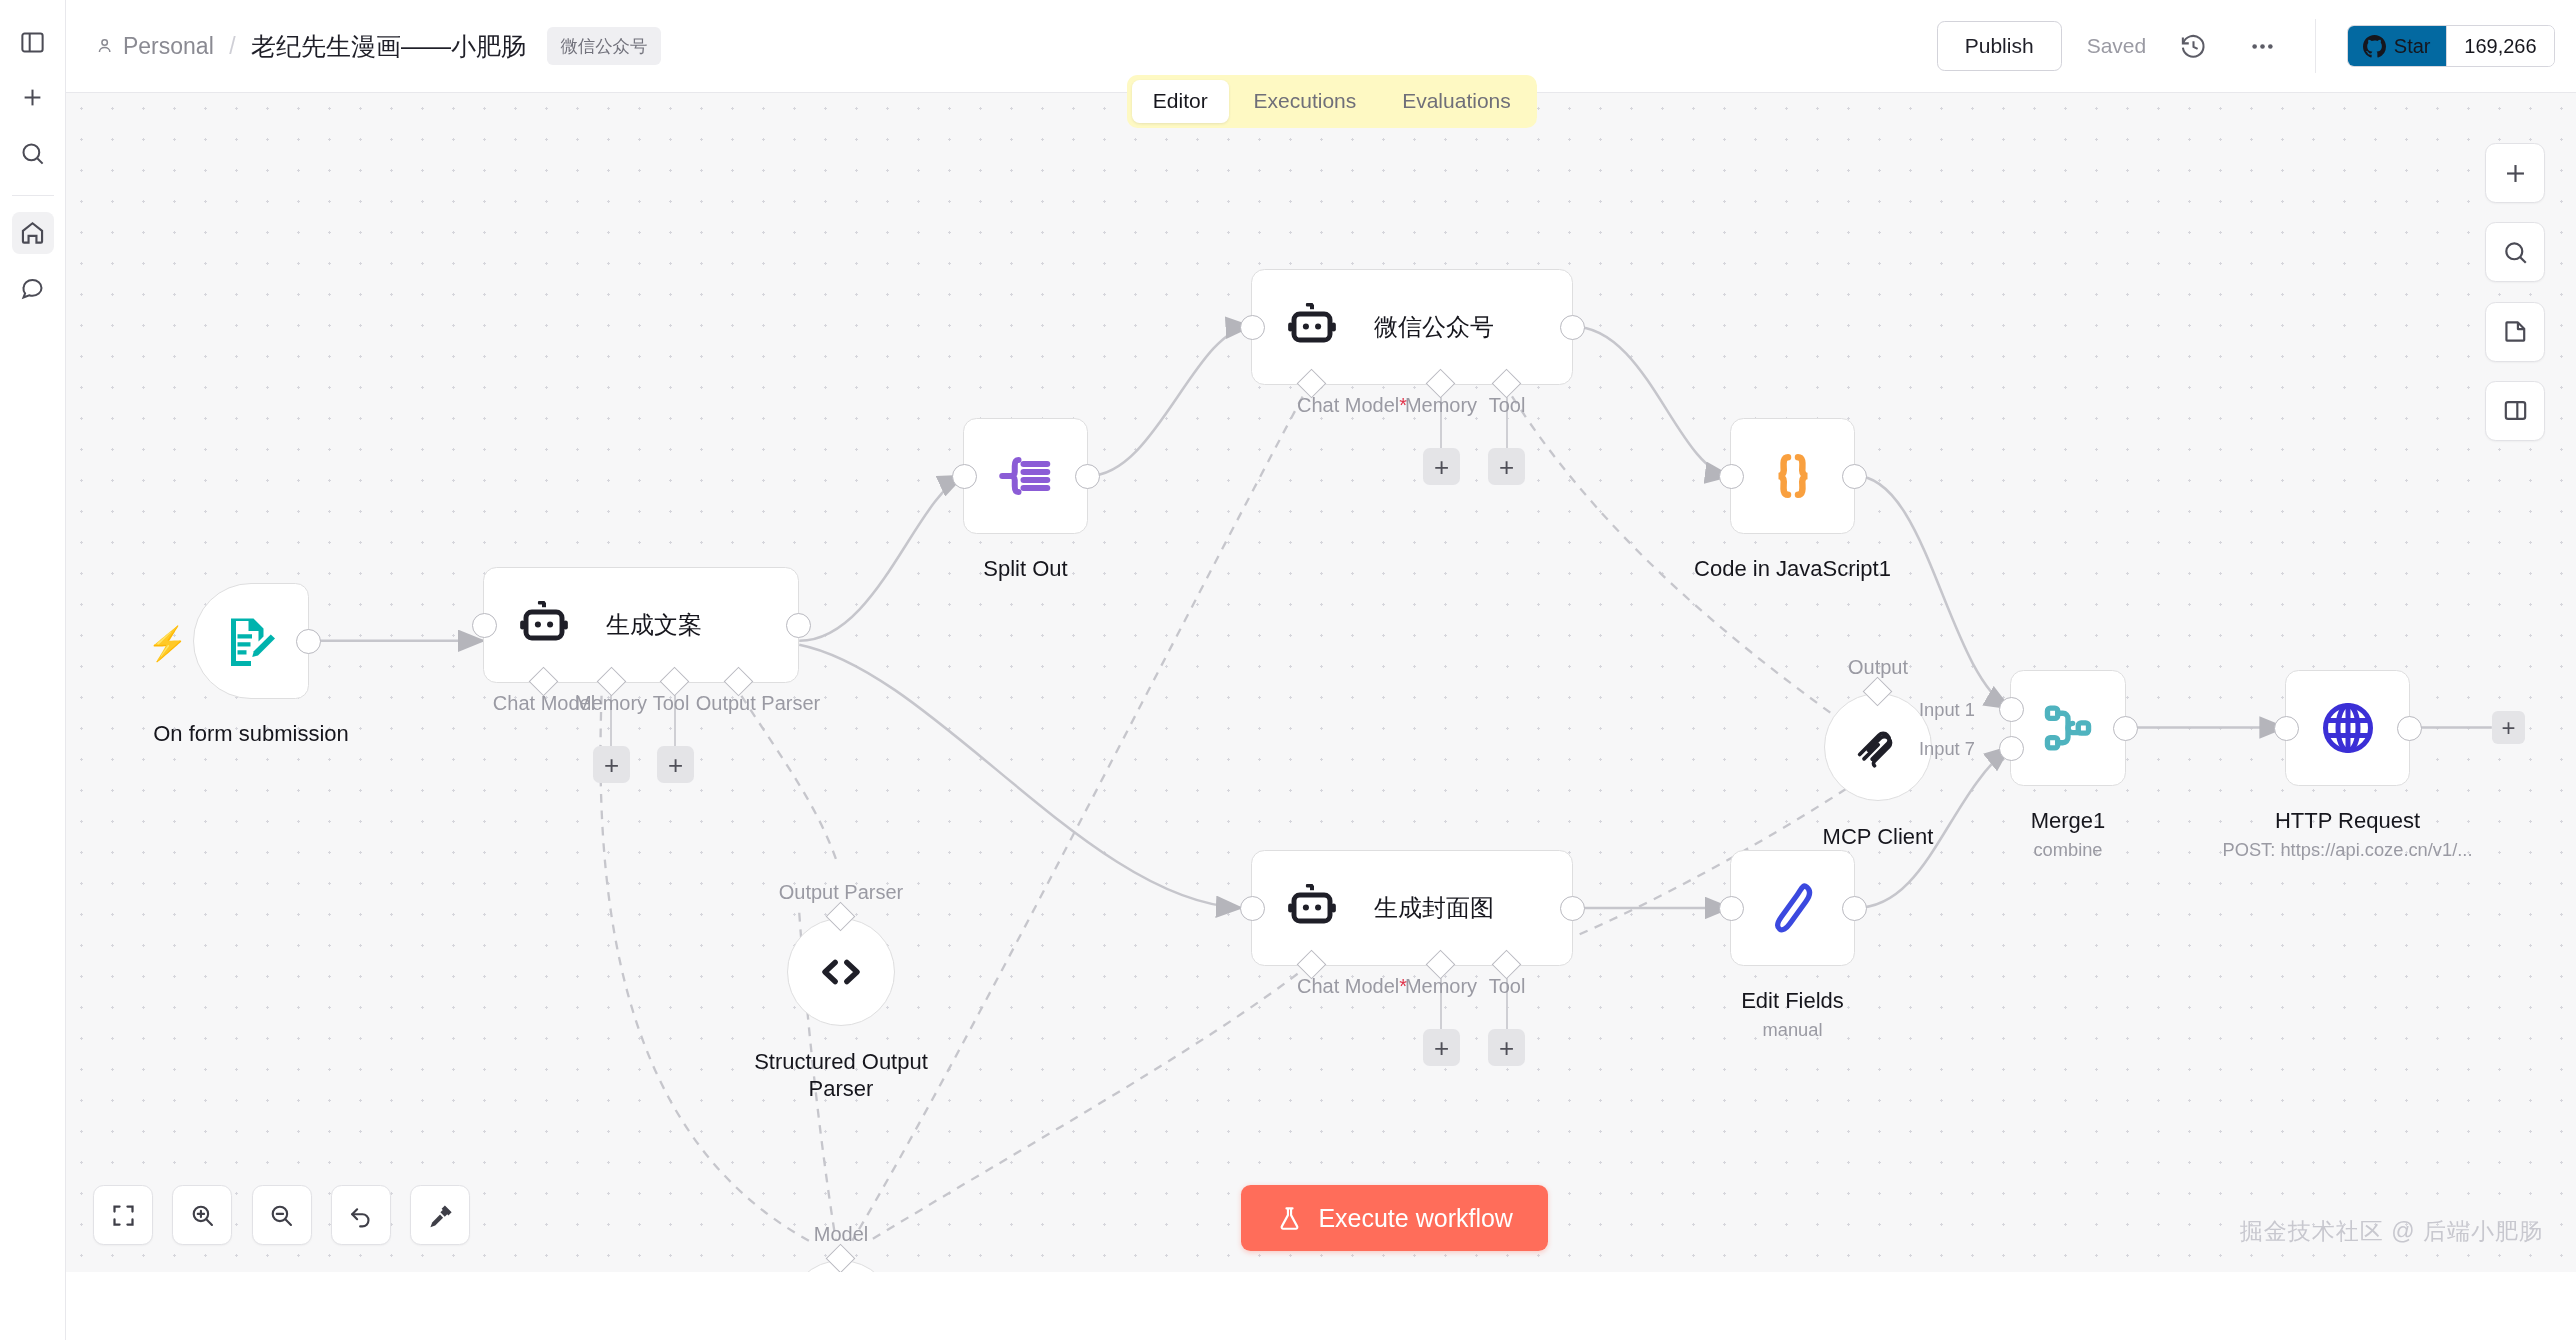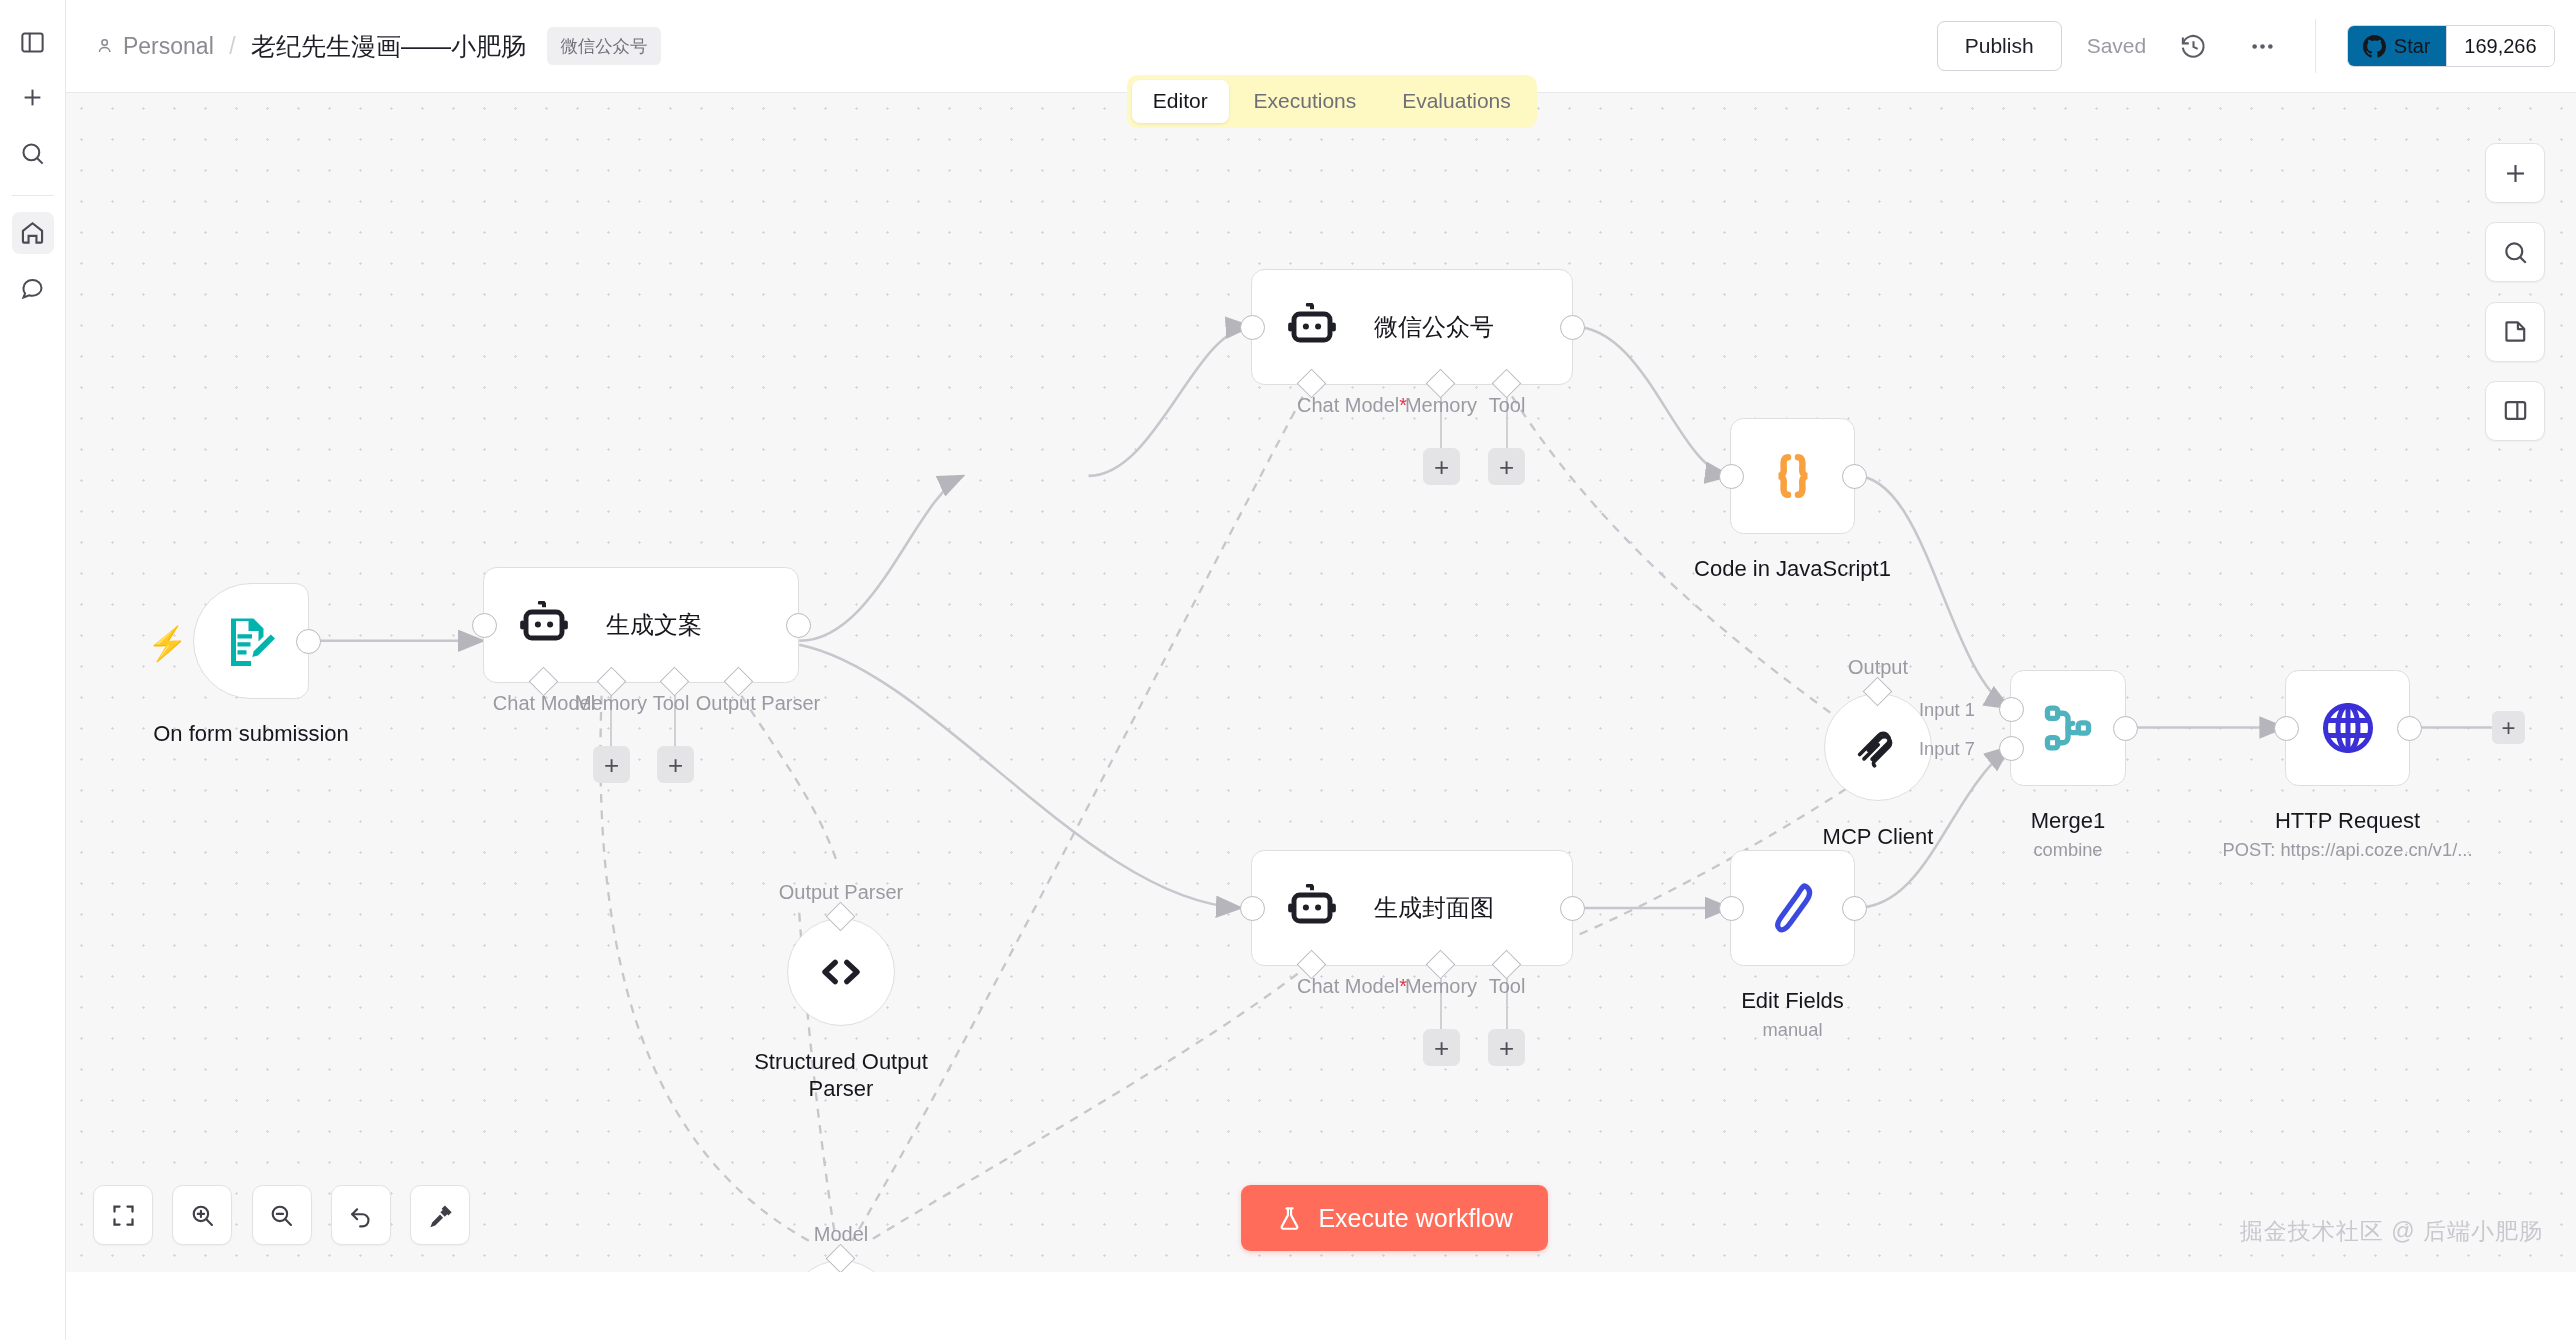--- a/index.html
+++ b/index.html
@@ -320,20 +320,39 @@
       <div class="sublabel" style="left:188px; top:125px;">Tool</div>
       <div class="stub" style="left:191px; top:120px; height:60px;"></div>
       <div class="plusbtn" style="left:174px; top:179px;">+</div>
       <div class="diamond" style="left:245px; top:104px;"></div>
       <div class="sublabel" style="left:275px; top:125px;">Output Parser</div>
       <div class="nlabel-wrap" style="top:150px;">
         <div class="ntitle" style="visibility:hidden;">生成文案</div>
       </div>
     </div>
 
+    <div class="node" style="left:897px; top:325px;">
+      <div class="nbox" style="width:125px;height:116px;justify-content:center;">
+        <svg width="60" height="60" viewBox="0 0 24 24">
+          <g stroke="#8b5cd6" stroke-width="2.4" stroke-linecap="round">
+            <line x1="2.5" y1="12" x2="6" y2="12"></line>
+            <path d="M9 5.6c-1.3 0-1.5 1-1.5 2.4v2.4c0 .9-.6 1.6-1.5 1.6.9 0 1.5.7 1.5 1.6V16c0 1.4.2 2.4 1.5 2.4" fill="none"></path>
+            <line x1="11" y1="7.2" x2="20.5" y2="7.2"></line>
+            <line x1="11" y1="10.4" x2="20.5" y2="10.4"></line>
+            <line x1="11" y1="13.6" x2="20.5" y2="13.6"></line>
+            <line x1="11" y1="16.8" x2="20.5" y2="16.8"></line>
+          </g>
+        </svg>
+        <div class="port in"></div>
+        <div class="port out"></div>
+      </div>
+      <div class="nlabel-wrap" style="top:123px;">
+        <div class="ntitle">Split Out</div>
+      </div>
+    </div>
 
     <div class="node" style="left:1185px; top:176px;">
       <div class="nbox" style="width:322px;height:116px;padding-left:33px;gap:35px;">
         <svg width="54" height="54" viewBox="0 0 24 24">
           <path fill="#1f1f28" d="M11.1 2h1.8v2.1h-1.8z"></path>
           <rect x="9.3" y="1.3" width="3.2" height="1.6" rx=".5" fill="#1f1f28"></rect>
           <rect x="4" y="6.2" width="16" height="11.6" rx="2.6" fill="none" stroke="#1f1f28" stroke-width="2.2"></rect>
           <rect x="1.4" y="10" width="2" height="4" rx="1" fill="#1f1f28"></rect>
           <rect x="20.6" y="10" width="2" height="4" rx="1" fill="#1f1f28"></rect>
           <circle cx="9.3" cy="11.8" r="1.35" fill="#1f1f28"></circle>

